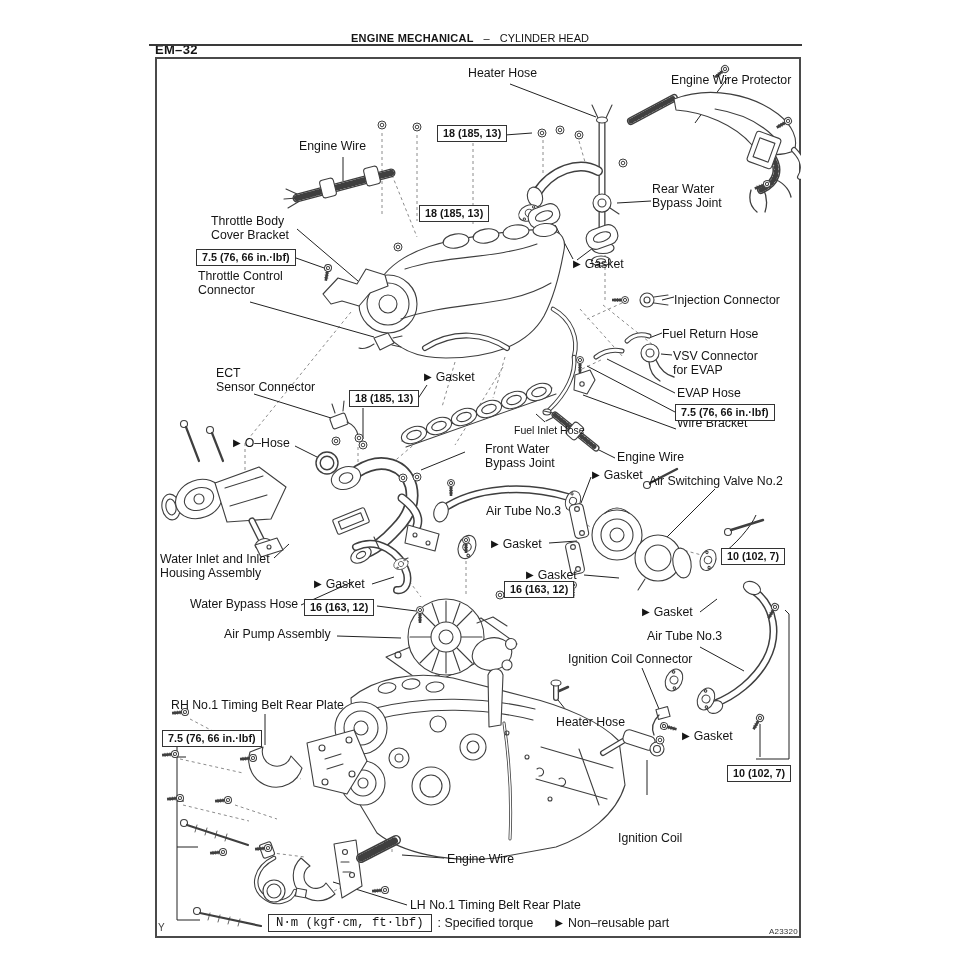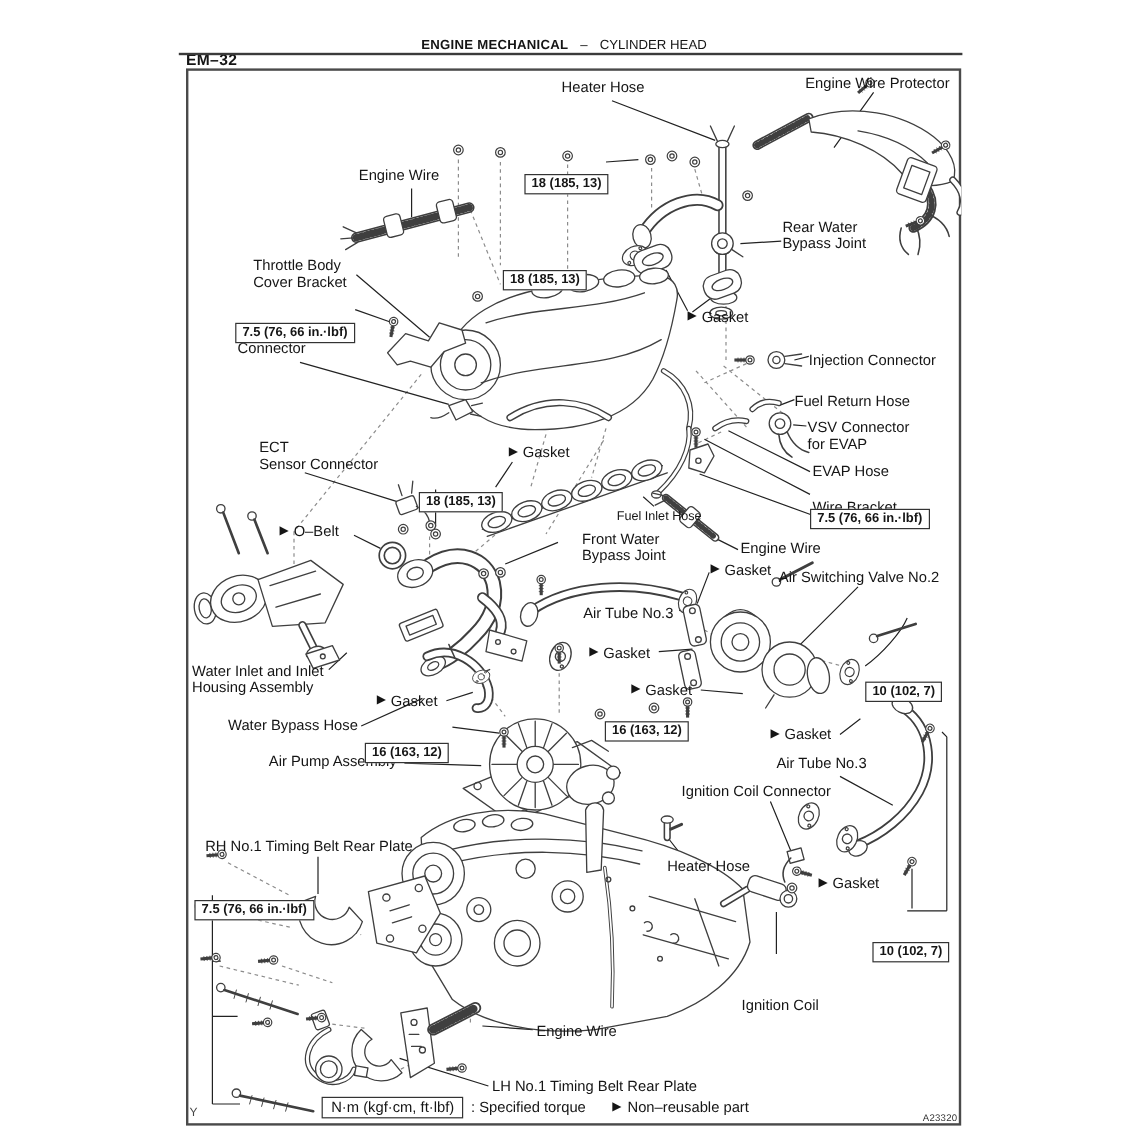--- a/index.html
+++ b/index.html
@@ -7,23 +7,23 @@
   .page-code{position:absolute;left:155px;top:13px;font-size:13px;font-weight:bold;letter-spacing:.3px;margin-top:29px;}
   .hdr{position:absolute;left:307px;top:32px;font-size:11px;display:flex;gap:10px;align-items:baseline;white-space:nowrap;}
   .hdr .b{font-weight:bold;letter-spacing:.2px;padding-left:44px;}
   .hdr-rule{position:absolute;left:149px;top:44px;width:653px;height:2px;background:#3a3a3a;}
   .fig-box{position:absolute;left:155px;top:57px;width:646px;height:881px;border:2px solid #4a4a4a;background:#fff;box-sizing:border-box;}
   .art{position:absolute;left:155px;top:57px;}
   .lbl{position:absolute;font-size:12.3px;line-height:14px;white-space:pre-line;}
   .lbl.sm{font-size:10.5px;text-align:right;}
   .gk{display:flex;align-items:center;gap:4px;white-space:nowrap;}
   .mk{font-size:10px;line-height:12px;}
-  .tq{position:absolute;border:1.5px solid #333;background:#fff;font-size:10.8px;font-weight:bold;line-height:15px;padding:0 5px;white-space:nowrap;margin-top:20px;}
+  .tq{position:absolute;border:1.5px solid #333;background:#fff;font-size:10.8px;font-weight:bold;line-height:15px;padding:0 5px;white-space:nowrap;}
   .legend{position:absolute;left:268px;top:914px;display:flex;align-items:center;font-size:12.3px;white-space:nowrap;}
-  .legend .tqbox{border:1.5px solid #333;padding:1px 7px;margin-right:6px;}
+  .legend .tqbox{border:1.5px solid #333;padding:1px 7px;margin-right:6px;font-family:Liberation Mono, monospace;}
   .legend .nr{margin-left:22px;display:flex;align-items:center;gap:5px;}
   .corner-y{position:absolute;left:158px;top:922px;font-size:10px;color:#444;}
   .fig-code{position:absolute;left:769px;top:927px;font-size:8px;color:#333;letter-spacing:.2px;}
 </style>
 </head>
 <body>
 
 <div class="page-code">EM–32</div>
 <div class="hdr">
   <span class="b">ENGINE MECHANICAL</span>
@@ -424,21 +424,21 @@
     <use href="#bolt" transform="translate(98,701) rotate(175)"></use>
     <use href="#bolt" transform="translate(25,741) rotate(175)"></use>
     <use href="#bolt" transform="translate(73,743) rotate(175)"></use>
     <use href="#bolt" transform="translate(68,795) rotate(175)"></use>
     <use href="#bolt" transform="translate(113,791) rotate(175)"></use>
     <use href="#bolt" transform="translate(230,833) rotate(175)"></use>
   </g>
 </svg>
 
 <div class="lbl" style="left:468px;top:66px">Heater Hose</div>
-<div class="lbl" style="left:671px;top:62px">Engine Wire Protector</div>
+<div class="lbl" style="left:671px;top:73px">Engine Wire Protector</div>
 <div class="lbl" style="left:299px;top:139px">Engine Wire</div>
 <div class="lbl" style="left:652px;top:182px">Rear Water
 Bypass Joint</div>
 <div class="lbl" style="left:211px;top:214px">Throttle Body
 Cover Bracket</div>
 <div class="lbl" style="left:198px;top:269px">Throttle Control
 Connector</div>
 <div class="lbl gk" style="left:573px;top:257px">
     <span class="mk">▶</span>
     <span>Gasket</span>
@@ -446,21 +446,21 @@
 <div class="lbl" style="left:674px;top:293px">Injection Connector</div>
 <div class="lbl" style="left:662px;top:327px">Fuel Return Hose</div>
 <div class="lbl" style="left:673px;top:349px">VSV Connector
 for EVAP</div>
 <div class="lbl" style="left:677px;top:386px">EVAP Hose</div>
 <div class="lbl" style="left:677px;top:416px">Wire Bracket</div>
 <div class="lbl" style="left:216px;top:366px">ECT
 Sensor Connector</div>
 <div class="lbl gk" style="left:233px;top:436px">
     <span class="mk">▶</span>
-    <span>O–Belt</span>
+    <span>O–Hose</span>
   </div>
 <div class="lbl gk" style="left:424px;top:370px">
     <span class="mk">▶</span>
     <span>Gasket</span>
   </div>
 <div class="lbl" style="left:485px;top:442px">Front Water
 Bypass Joint</div>
 <div class="lbl sm" style="left:514px;top:423px">Fuel Inlet Hose</div>
 <div class="lbl" style="left:617px;top:450px">Engine Wire</div>
 <div class="lbl gk" style="left:592px;top:468px">

